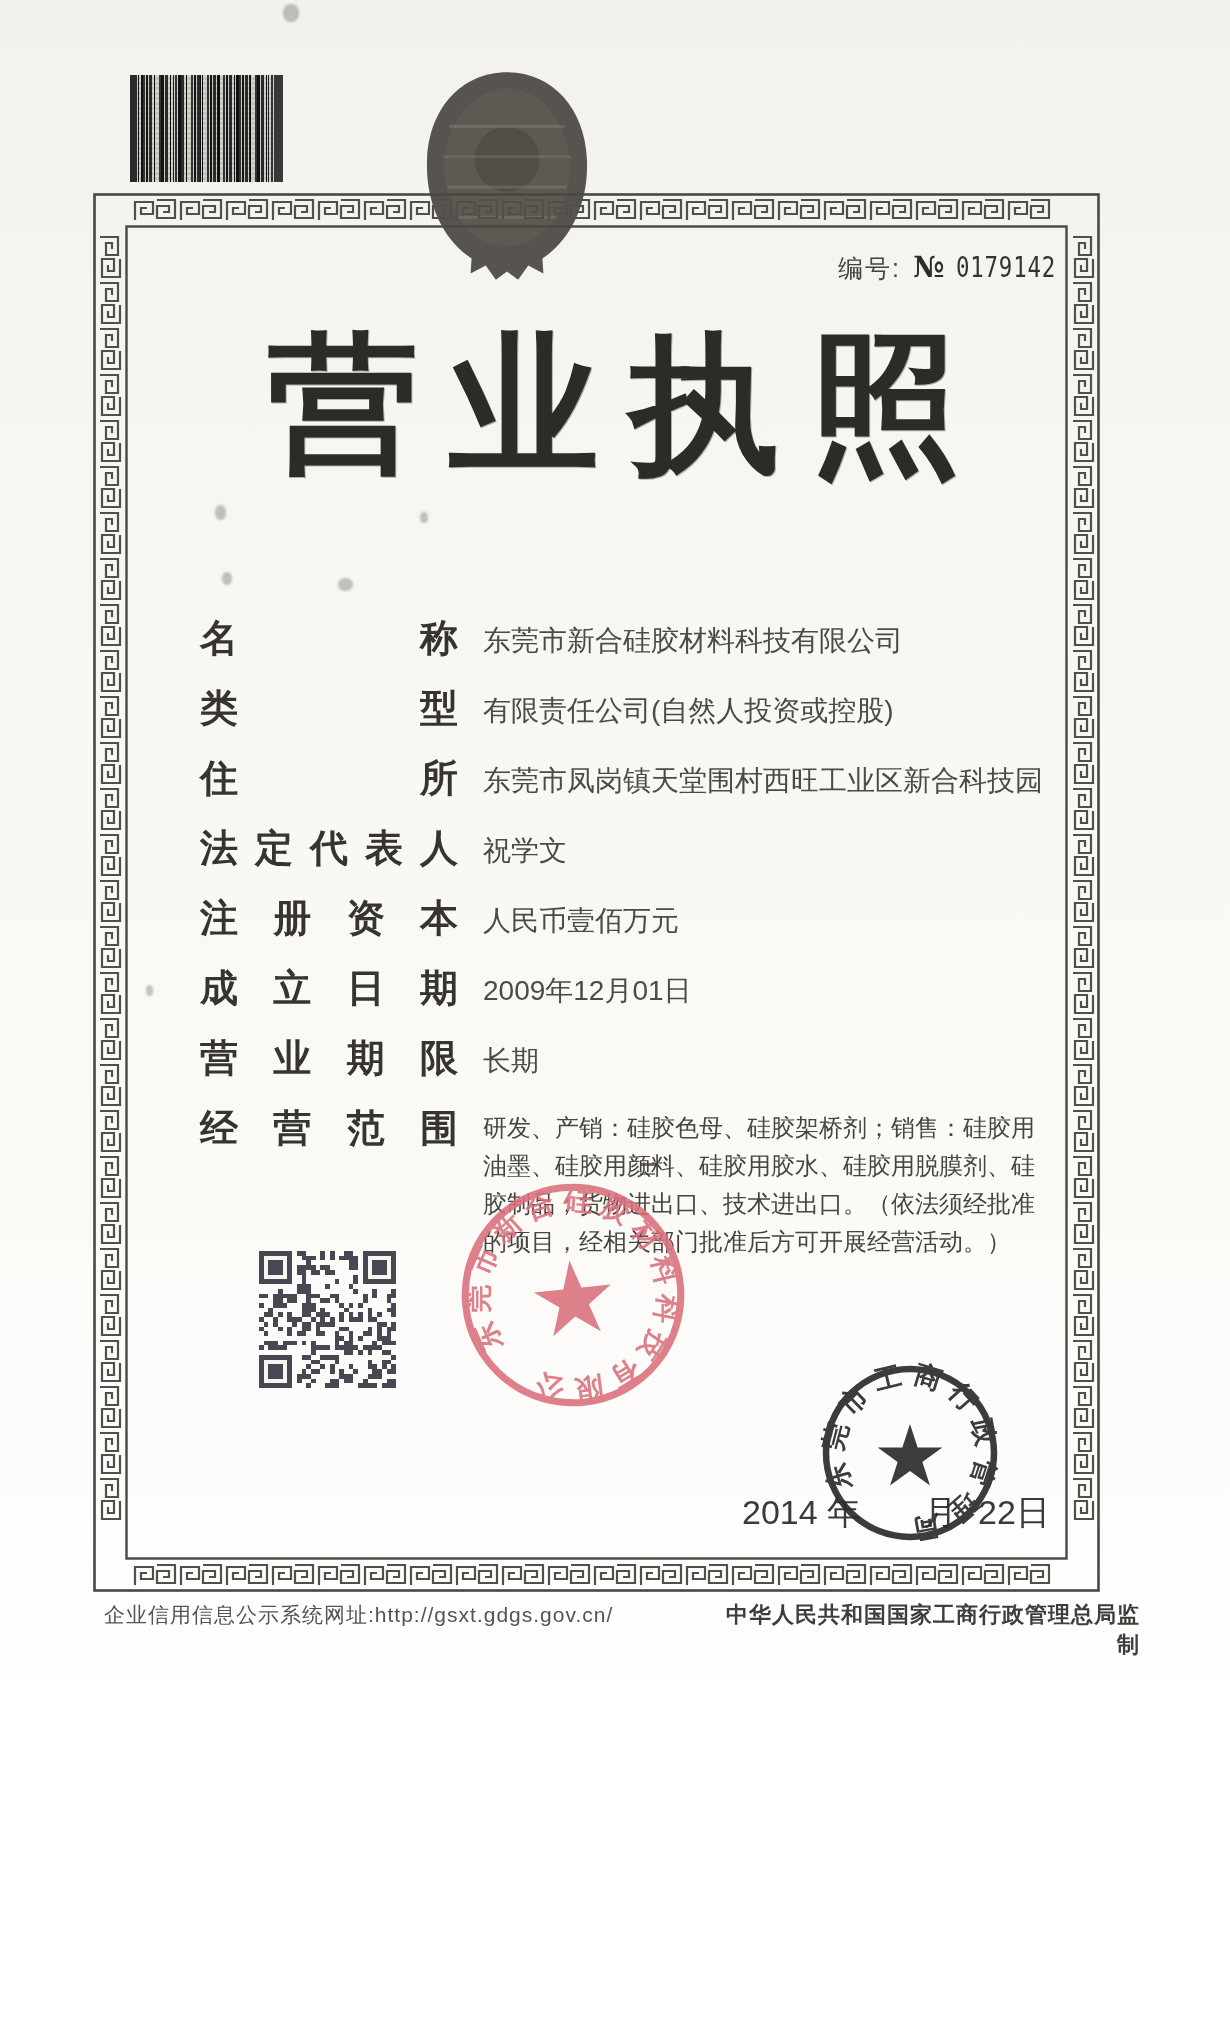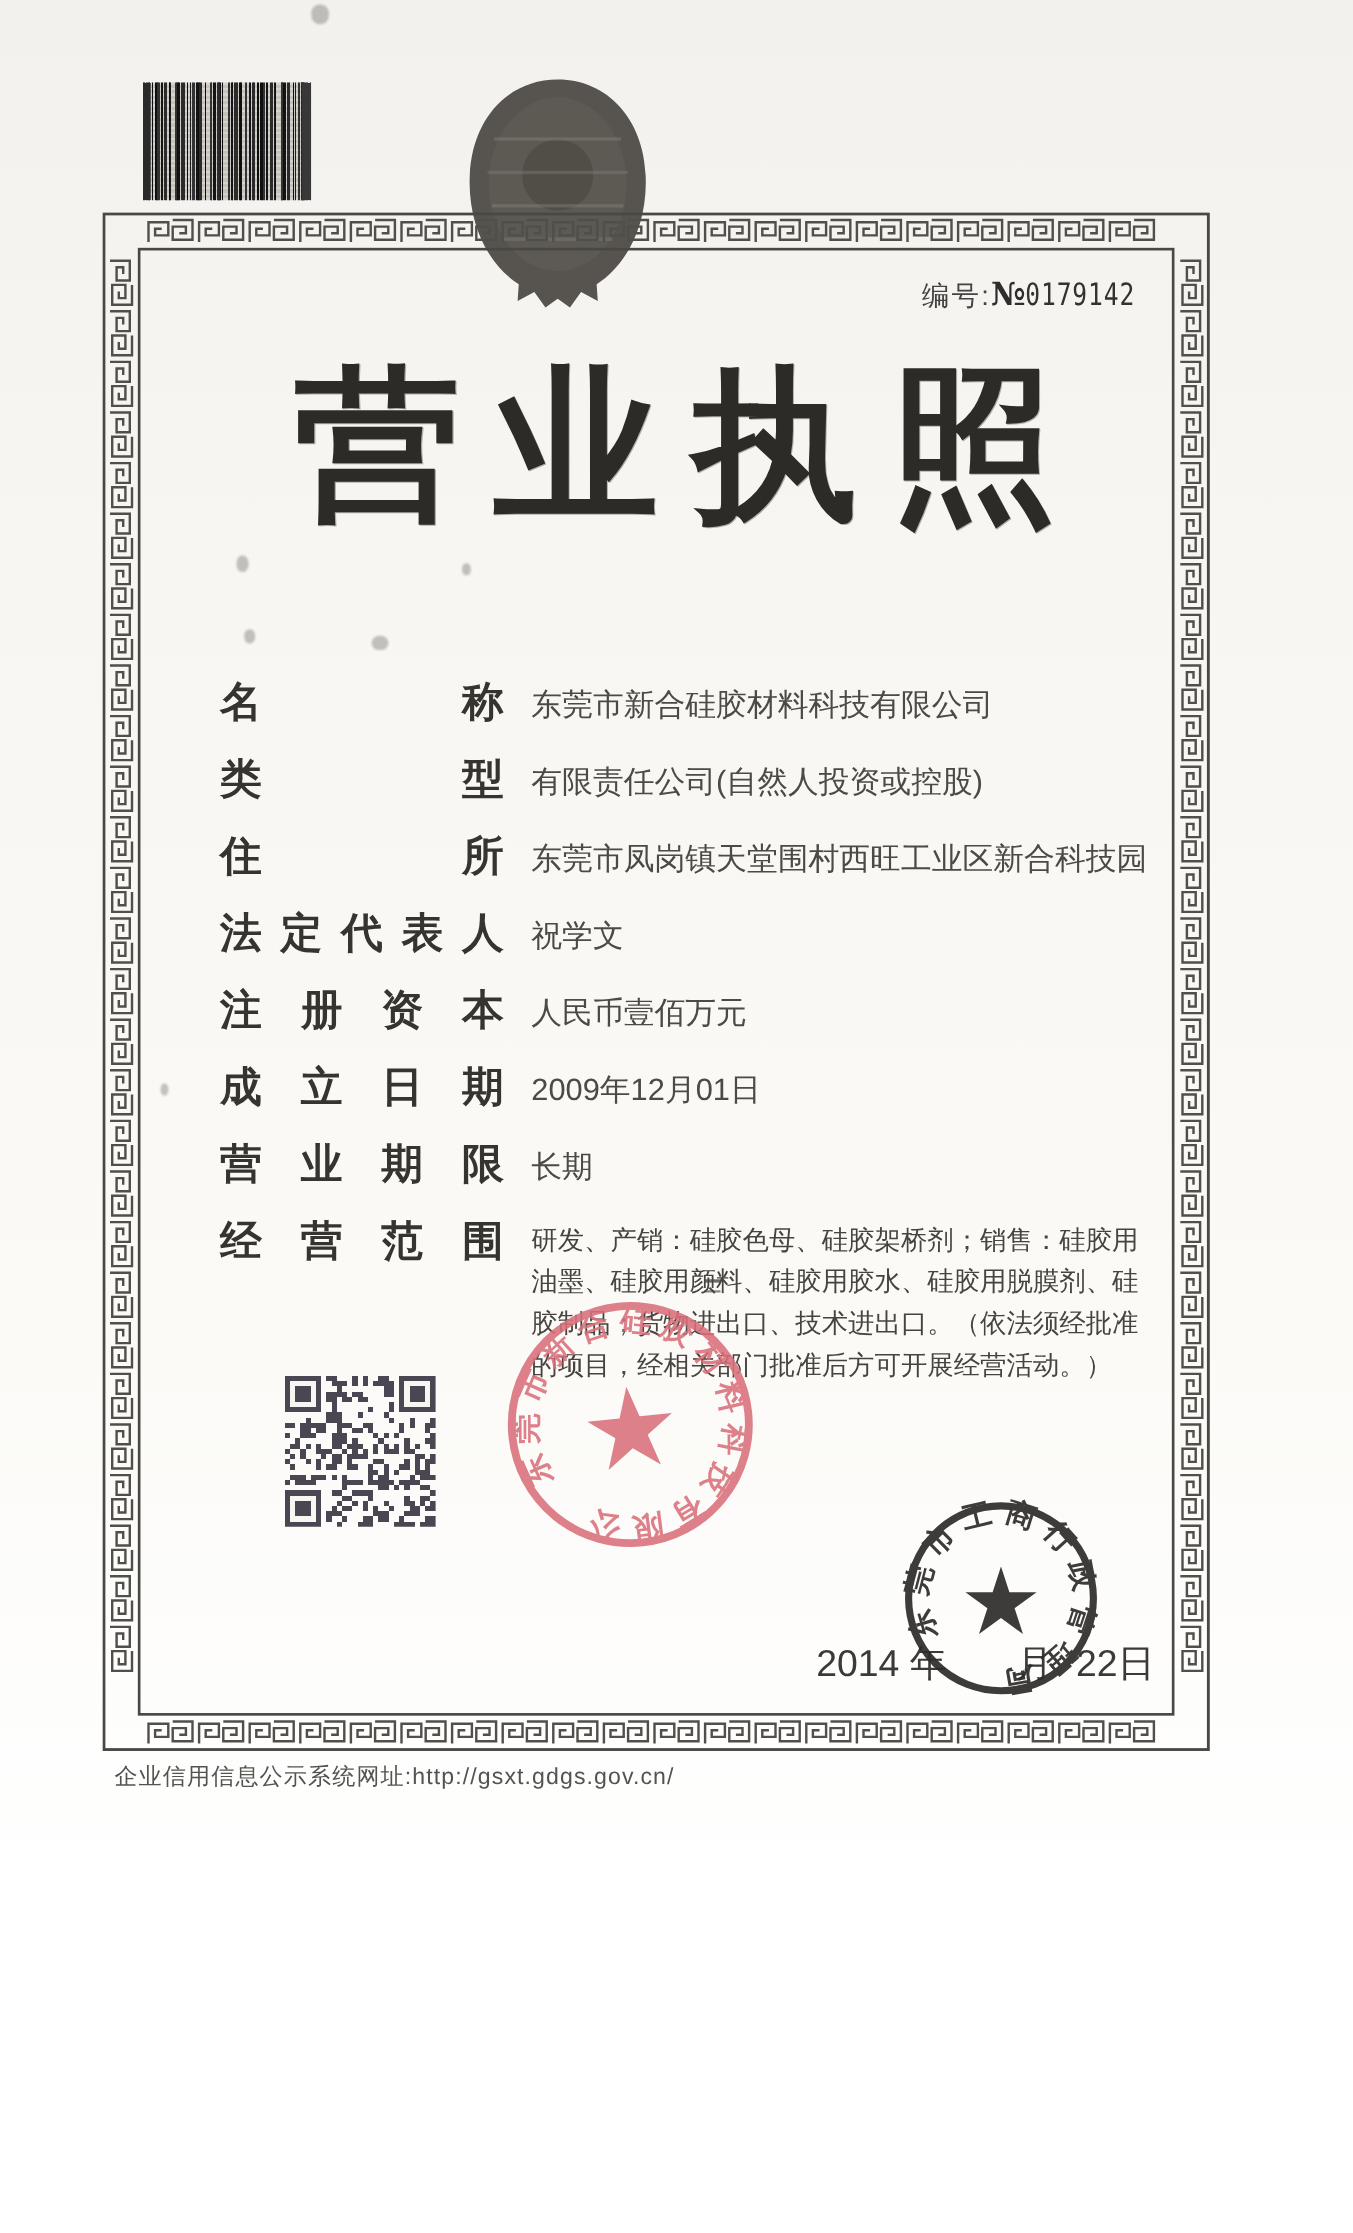--- a/index.html
+++ b/index.html
@@ -24,21 +24,21 @@
     background-image:
       repeating-linear-gradient(90deg,#141414 0 2px,transparent 2px 3px,#2b2b2b 3px 6px,transparent 6px 8px,#0e0e0e 8px 9px,transparent 9px 13px,#333 13px 15px,transparent 15px 16px),
       repeating-linear-gradient(90deg,transparent 0 5px,#1c1c1c 5px 6px,transparent 6px 11px,#101010 11px 14px,transparent 14px 19px),
       repeating-linear-gradient(0deg,rgba(255,255,255,.16) 0 2px,rgba(0,0,0,.05) 2px 5px);
     box-shadow:inset 7px 0 0 #2a2a2a, inset -9px 0 0 #383838;
     filter:blur(.3px);
   }
   
   .emblem{position:absolute;left:421px;top:66px;}
   
-  .serial{position:absolute;left:838px;top:250px;display:flex;align-items:baseline;}
+  .serial{position:absolute;left:838px;top:250px;display:flex;align-items:baseline;gap:12px;}
   .serial .lab{font-size:25px;color:#454341;letter-spacing:2px;}
   .serial .sym{font-size:29px;font-weight:bold;font-family:"DejaVu Serif","Liberation Serif",serif;color:#2f2d2b;}
   .serial .num{font-size:28px;font-family:"DejaVu Sans Mono","Liberation Mono",monospace;color:#34322f;transform:scaleX(.8);transform-origin:left;letter-spacing:1px;}
   
   .frame{position:absolute;left:93px;top:193px;}
   
   .title{position:absolute;left:268px;top:322px;width:692px;display:flex;justify-content:space-between;}
   .title span{font-size:150px;line-height:1.1;font-weight:700;color:#2d2b28;text-shadow:1px 1px 0 rgba(45,43,40,.35);}
   
   .regno{position:absolute;left:622px;top:533px;display:flex;align-items:baseline;}
@@ -586,14 +586,15 @@
       <path id="blkTextPath" d="M 38.3 128.5 A 67 67 0 1 1 161.0 106.6 A 67 67 0 0 1 52.0 146.3" fill="none"></path>
     </defs>
     <circle cx="95" cy="95" r="84" fill="none" stroke-width="6.5" stroke="#2e2c2a"></circle>
     <use href="#starShape" transform="translate(95,100) scale(0.85)" fill="#2e2c2a"></use>
     <text font-size="27" letter-spacing="9" font-weight="600">
       <textPath href="#blkTextPath" fill="#2e2c2a">东莞市工商行政管理局</textPath>
     </text>
   </svg>
 
   <div class="footer-left">企业信用信息公示系统网址:http://gsxt.gdgs.gov.cn/</div>
+  <div class="footer-right">中华人民共和国国家工商行政管理总局监制</div>
 
 </div>
 
 </body></html>

